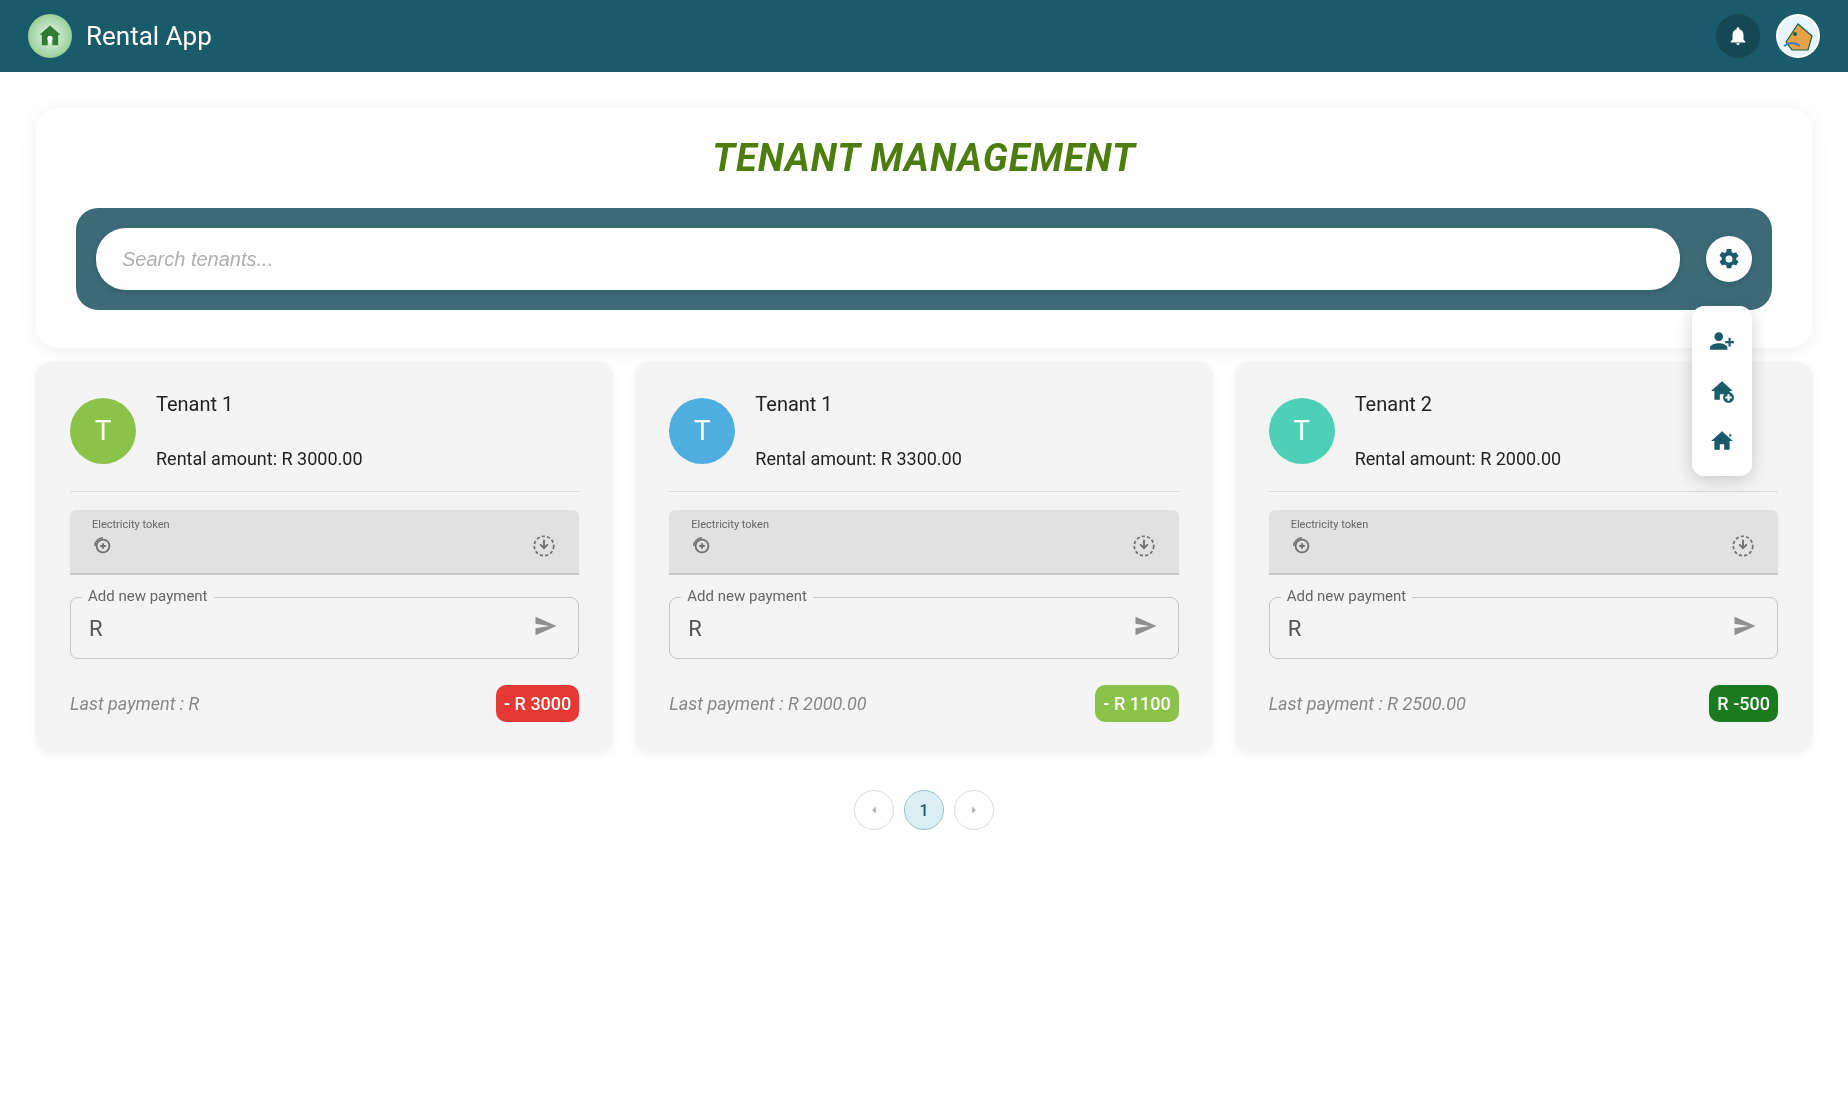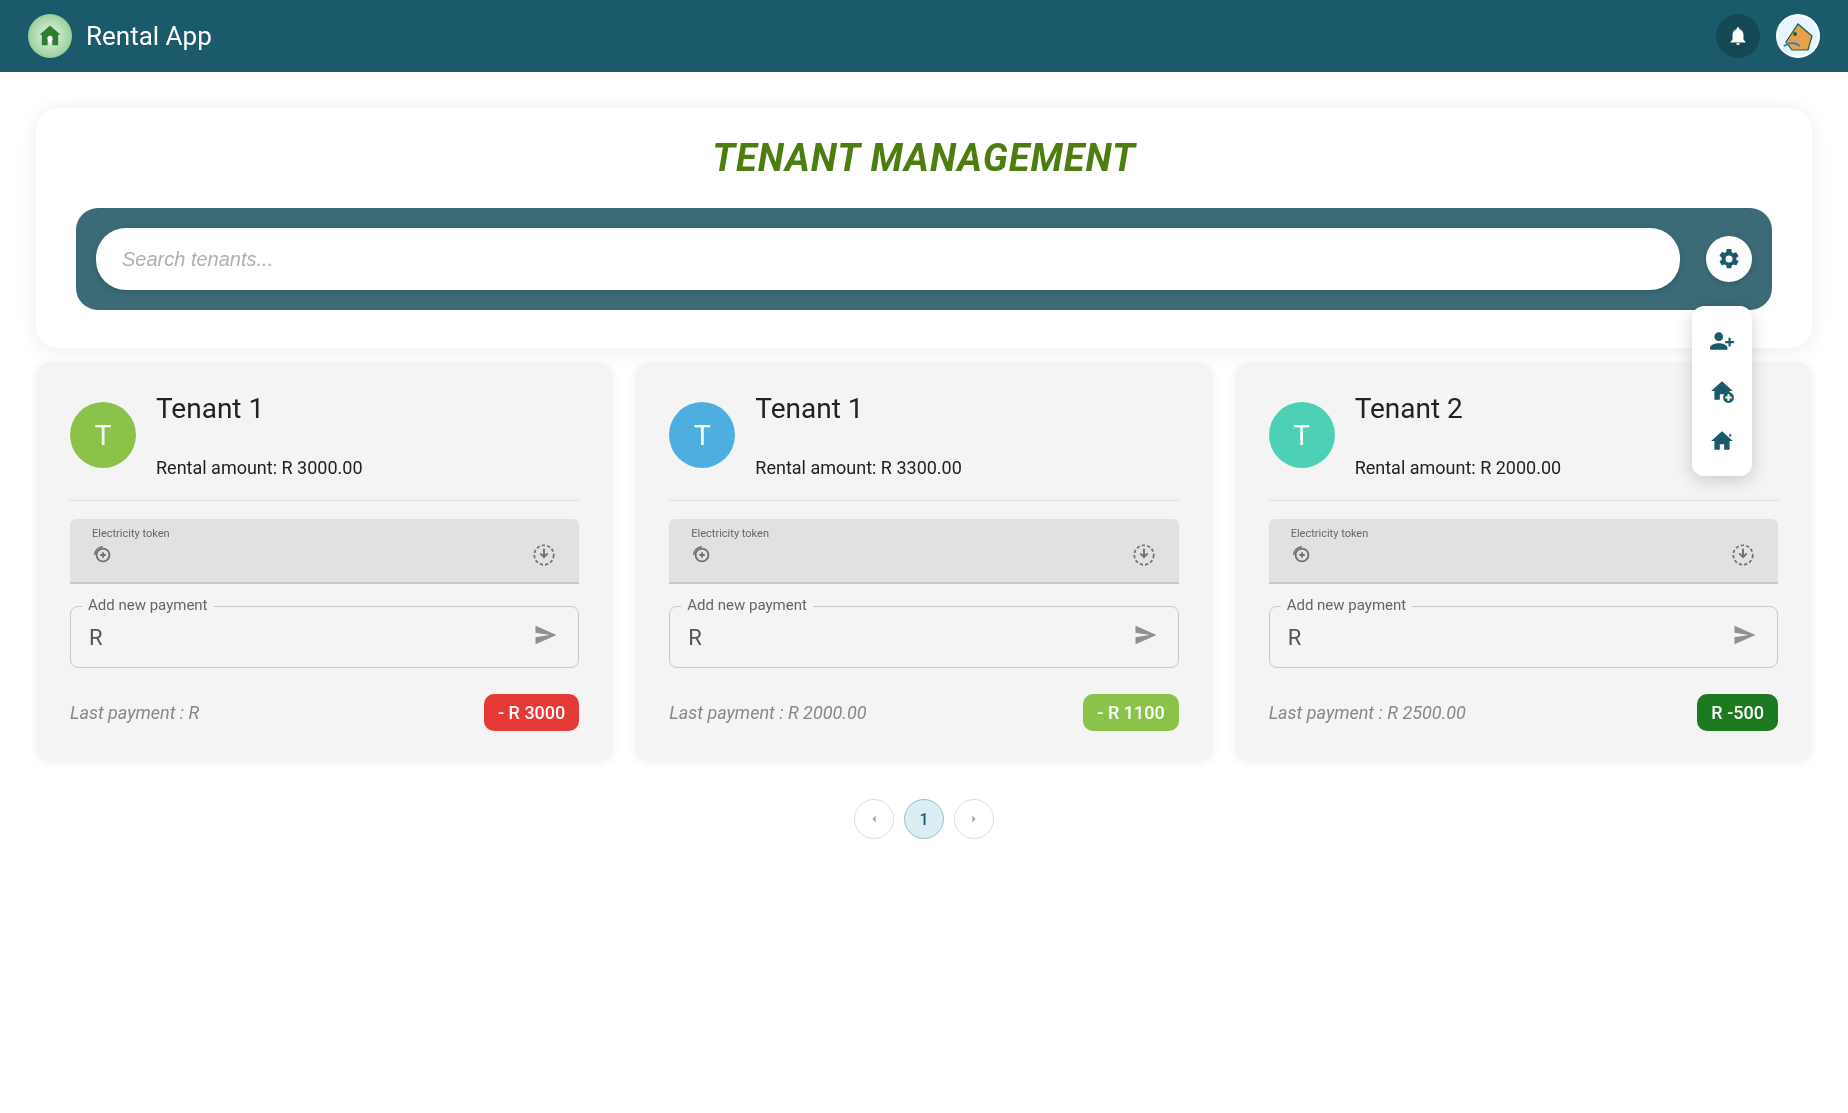--- a/index.html
+++ b/index.html
@@ -31,39 +31,39 @@
 
 .fab-menu { position: absolute; right: 60px; top: 198px; background: #fff; border-radius: 12px; box-shadow: 0 4px 18px rgba(0,0,0,0.18); padding: 10px 0; display: flex; flex-direction: column; width: 60px; z-index: 10; }
 .fab-item { width: 60px; height: 50px; display: flex; align-items: center; justify-content: center; cursor: pointer; }
 .fab-item svg { width: 26px; height: 26px; fill: #1b5a6b; }
 
 
 .grid { display: grid; grid-template-columns: repeat(3, 1fr); gap: 22px; padding: 0 36px; margin-top: 14px; }
 .card { background: #f4f4f4; border-radius: 14px; padding: 30px 34px; box-shadow: 0 2px 10px rgba(0,0,0,0.06); position: relative; }
 .tenant-head { display: flex; align-items: center; gap: 20px; }
 .tenant-avatar { width: 66px; height: 66px; border-radius: 50%; display: flex; align-items: center; justify-content: center; color: #fff; font-size: 28px; font-weight: 400; }
-.tenant-name { font-size: 28px; color: #222; margin-bottom: 4px; }
+.tenant-name { font-size: 20px; color: #222; margin-bottom: 4px; }
 .rental-amount { font-size: 18px; color: #222; margin-top: 32px; }
 .divider { height: 1px; background: #ddd; margin: 22px 0 18px; }
 
 .token-row { background: #e1e1e1; border-radius: 6px 6px 0 0; padding: 8px 22px 10px; border-bottom: 2px solid #c8c8c8; }
 .token-label { font-size: 11px; color: #666; margin-bottom: 2px; }
 .token-body { display: flex; align-items: center; justify-content: space-between; }
 .token-body svg { width: 22px; height: 22px; fill: #707070; }
 .token-body .dl svg { width: 26px; height: 26px; }
 
 .payment-field { position: relative; margin-top: 22px; }
 .payment-legend { position: absolute; top: -10px; left: 12px; background: #f4f4f4; padding: 0 6px; font-size: 15px; color: #666; }
 .payment-box { border: 1px solid #c8c8c8; border-radius: 8px; height: 62px; display: flex; align-items: center; padding: 0 18px; justify-content: space-between; }
 .payment-prefix { font-size: 22px; color: #555; }
 .send svg { width: 28px; height: 28px; fill: #909090; }
 
 .footer-row { display: flex; align-items: center; justify-content: space-between; margin-top: 26px; }
 .last-pay { font-size: 18px; font-style: italic; color: #888; }
-.chip { border-radius: 10px; padding: 8px 14px; color: #fff; font-size: 18px; font-weight: 500; }
+.chip { border-radius: 10px; padding: 8px 8px; color: #fff; font-size: 18px; font-weight: 500; }
 
 
 .pager { display: flex; justify-content: center; align-items: center; gap: 10px; margin: 38px 0 40px; }
 .pager-btn { width: 40px; height: 40px; border-radius: 50%; border: 1px solid #ddd; background: #fff; display: flex; align-items: center; justify-content: center; cursor: pointer; color: #888; }
 .pager-btn.active { background: #dbeef3; border-color: #9ac0ca; color: #1b5a6b; font-weight: 500; }
 .pager-btn svg { width: 14px; height: 14px; fill: #aaa; }
 </style>
 </head>
 <body>
 

